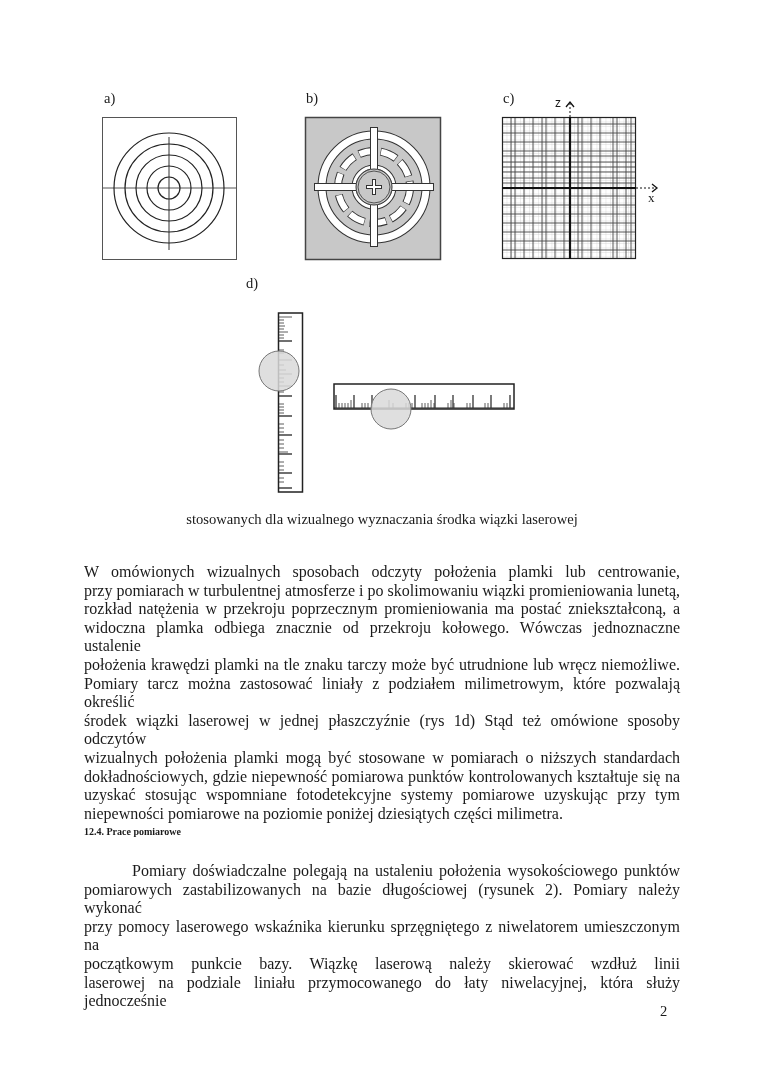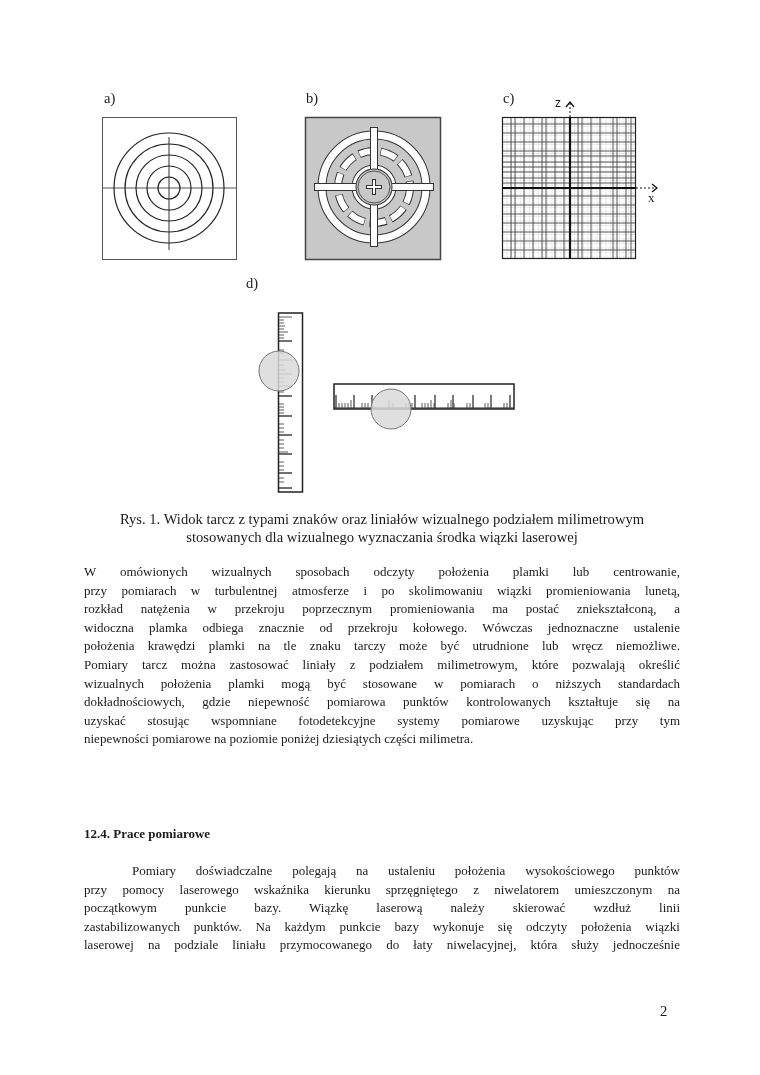--- a/index.html
+++ b/index.html
@@ -3,25 +3,25 @@
 <meta charset="utf-8">
 <style>
   html, body { margin: 0; padding: 0; background: #ffffff; }
   body { width: 760px; height: 1075px; position: relative; overflow: hidden;
          font-family: "Liberation Serif", "DejaVu Serif", serif; color: #1a1a1a; }
   .abs { position: absolute; }
   .fig-label { font-size: 14.5px; }
   svg { position: absolute; overflow: visible; }
   .caption { position: absolute; left: 84px; width: 596px; top: 510px;
              text-align: center; font-size: 14.6px; line-height: 18px; }
-  .para { position: absolute; left: 84px; width: 596px; font-size: 13px;
+  .para { position: absolute; left: 84px; width: 596px; font-size: 16px;
           line-height: 18.6px; text-align: justify; }
   .para span.line { display: block; text-align: justify; text-align-last: justify; }
   .para span.line.last { text-align-last: left; }
-  .heading { position: absolute; left: 84px; top: 826px; font-size: 13px; font-weight: bold; }
+  .heading { position: absolute; left: 84px; top: 826px; font-size: 10px; font-weight: bold; }
   .pageno { position: absolute; left: 660px; top: 1003px; font-size: 14.6px; }
 </style>
 </head>
 <body>
 
 <div class="abs fig-label" style="left:104px;top:90px;">a)</div>
 <div class="abs fig-label" style="left:306px;top:90px;">b)</div>
 <div class="abs fig-label" style="left:503px;top:90px;">c)</div>
 <div class="abs fig-label" style="left:246px;top:275px;">d)</div>
 
@@ -212,40 +212,40 @@
       <line x1="155" y1="25" x2="155" y2="20"></line>
     <line x1="158" y1="25" x2="158" y2="12" stroke-width="1.3"></line>
     <line x1="171" y1="25" x2="171" y2="20"></line>
       <line x1="174" y1="25" x2="174" y2="20"></line>
     <line x1="177" y1="25" x2="177" y2="12" stroke-width="1.3"></line>
   </g>
   <circle cx="58" cy="26" r="20" fill="#d9d9d9" fill-opacity="0.85" stroke="#777" stroke-width="1"></circle>
 </svg>
 
 <div class="caption">
-  <div>Rys. 1. Widok tarcz z typami znaków oraz liniałów wizualnego podziałem milimetrowym</div>
   <div>stosowanych dla wizualnego wyznaczania środka wiązki laserowej</div>
 </div>
 
 <div class="para" style="top:563px;">
   <span class="line">W omówionych wizualnych sposobach odczyty położenia plamki lub centrowanie,</span>
   <span class="line">przy pomiarach w turbulentnej atmosferze i po skolimowaniu wiązki promieniowania lunetą,</span>
   <span class="line">rozkład natężenia w przekroju poprzecznym promieniowania ma postać zniekształconą, a</span>
   <span class="line">widoczna plamka odbiega znacznie od przekroju kołowego. Wówczas jednoznaczne ustalenie</span>
   <span class="line">położenia krawędzi plamki na tle znaku tarczy może być utrudnione lub wręcz niemożliwe.</span>
   <span class="line">Pomiary tarcz można zastosować liniały z podziałem milimetrowym, które pozwalają określić</span>
+  <span class="line">środek wiązki laserowej w jednej płaszczyźnie (rys 1d) Stąd też omówione sposoby odczytów</span>
   <span class="line">wizualnych położenia plamki mogą być stosowane w pomiarach o niższych standardach</span>
   <span class="line">dokładnościowych, gdzie niepewność pomiarowa punktów kontrolowanych kształtuje się na</span>
   <span class="line">uzyskać stosując wspomniane fotodetekcyjne systemy pomiarowe uzyskując przy tym</span>
   <span class="line last">niepewności pomiarowe na poziomie poniżej dziesiątych części milimetra.</span>
 </div>
 
 <div class="heading">12.4. Prace pomiarowe</div>
 
 <div class="para" style="top:862px;">
   <span class="line" style="padding-left:48px;font-family:Liberation Serif, serif;">Pomiary doświadczalne polegają na ustaleniu położenia wysokościowego punktów</span>
+  <span class="line">pomiarowych zastabilizowanych na bazie długościowej (rysunek 2). Pomiary należy wykonać</span>
   <span class="line">przy pomocy laserowego wskaźnika kierunku sprzęgniętego z niwelatorem umieszczonym na</span>
   <span class="line">początkowym punkcie bazy. Wiązkę laserową należy skierować wzdłuż linii</span>
-  <span class="line">zastabilizowanych punktów. Na każdym punkcie bazy wykonuje się odczyty położenia wiązki</span>
   <span class="line">laserowej na podziale liniału przymocowanego do łaty niwelacyjnej, która służy jednocześnie</span>
 </div>
 
 <div class="pageno">2</div>
 
 </body></html>

